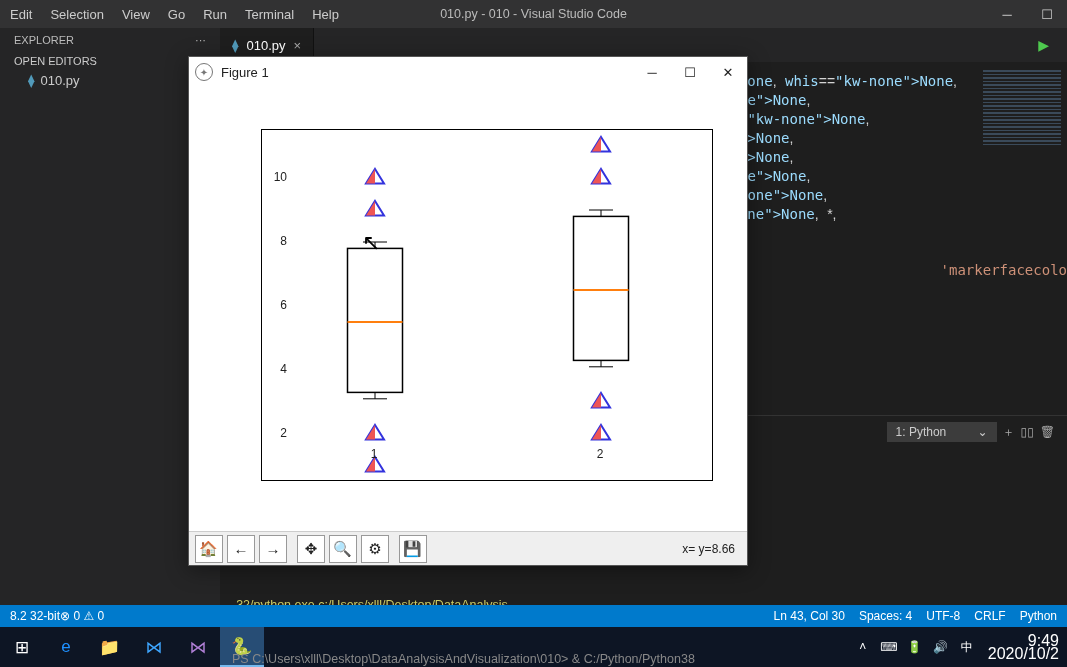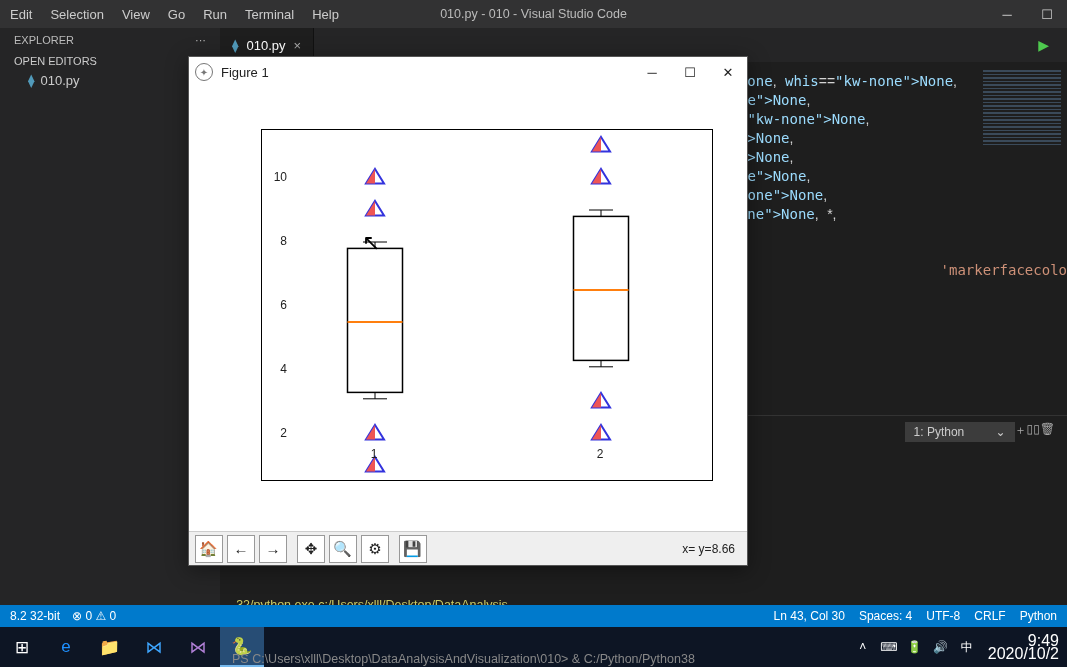--- a/index.html
+++ b/index.html
@@ -35,28 +35,28 @@
   .eq { color:#d4d4d4; }
   .str-hint { position:absolute; top:200px; right:10px; color:#ce9178; font-family: Consolas, monospace; font-size:14px;}
 
   .minimap { position:absolute; right:0; top:0; width:90px; height:260px; background:#1e1e1e; }
   .minimap .mini-lines { position:absolute; top:8px; left:6px; right:6px; }
   .mini-lines div { height:1.5px; margin-bottom:2px; background:#3a4a5a; }
 
   
   .terminal-panel { height:190px; background:#1e1e1e; border-top:1px solid #333; }
   .term-head { display:flex; align-items:center; padding:6px 12px; font-size:12px; color:#aaa; }
-  .term-head .r { margin-left:auto; display:flex; gap:0; }
+  .term-head .r { margin-left:auto; display:flex; align-items:center; gap:6px; }
   .term-select { background:#3c3c3c; color:#ccc; border:1px solid #3c3c3c; padding:2px 8px; font-size:12px; width:110px; display:flex; justify-content:space-between; }
   .term-body { padding:4px 12px; font-family: Consolas, monospace; font-size:12.5px; color:#cccc66; white-space:pre-wrap; line-height:18px; }
   .term-body .line { color:#cccc66; overflow:hidden; white-space:nowrap; }
 
   
   .statusbar { height: 22px; background:#007acc; color:#fff; display:flex; align-items:center; font-size:12px; padding:0 10px; position:relative; }
-  .statusbar .left-items { display:flex; align-items:center; gap:12px;}
+  .statusbar .left-items { display:flex; align-items:center; gap:0;}
   .statusbar .right-items { margin-left:auto; display:flex; align-items:center; gap:14px; }
 
   
   .taskbar { height:40px; background:#0d1524; display:flex; align-items:center; }
   .task-item { width:44px; height:40px; display:flex; align-items:center; justify-content:center; font-size:17px; color:#fff; }
   .task-item.active { background:#274d75; border-bottom:2px solid #76b9ed; }
   .tray { margin-left:auto; display:flex; align-items:center; height:40px; color:#fff; font-size:12px; }
   .tray .ic { width:26px; text-align:center; }
   .tray .clock { font-size:16px; text-align:right; padding:0 8px; line-height:13px; }
 

